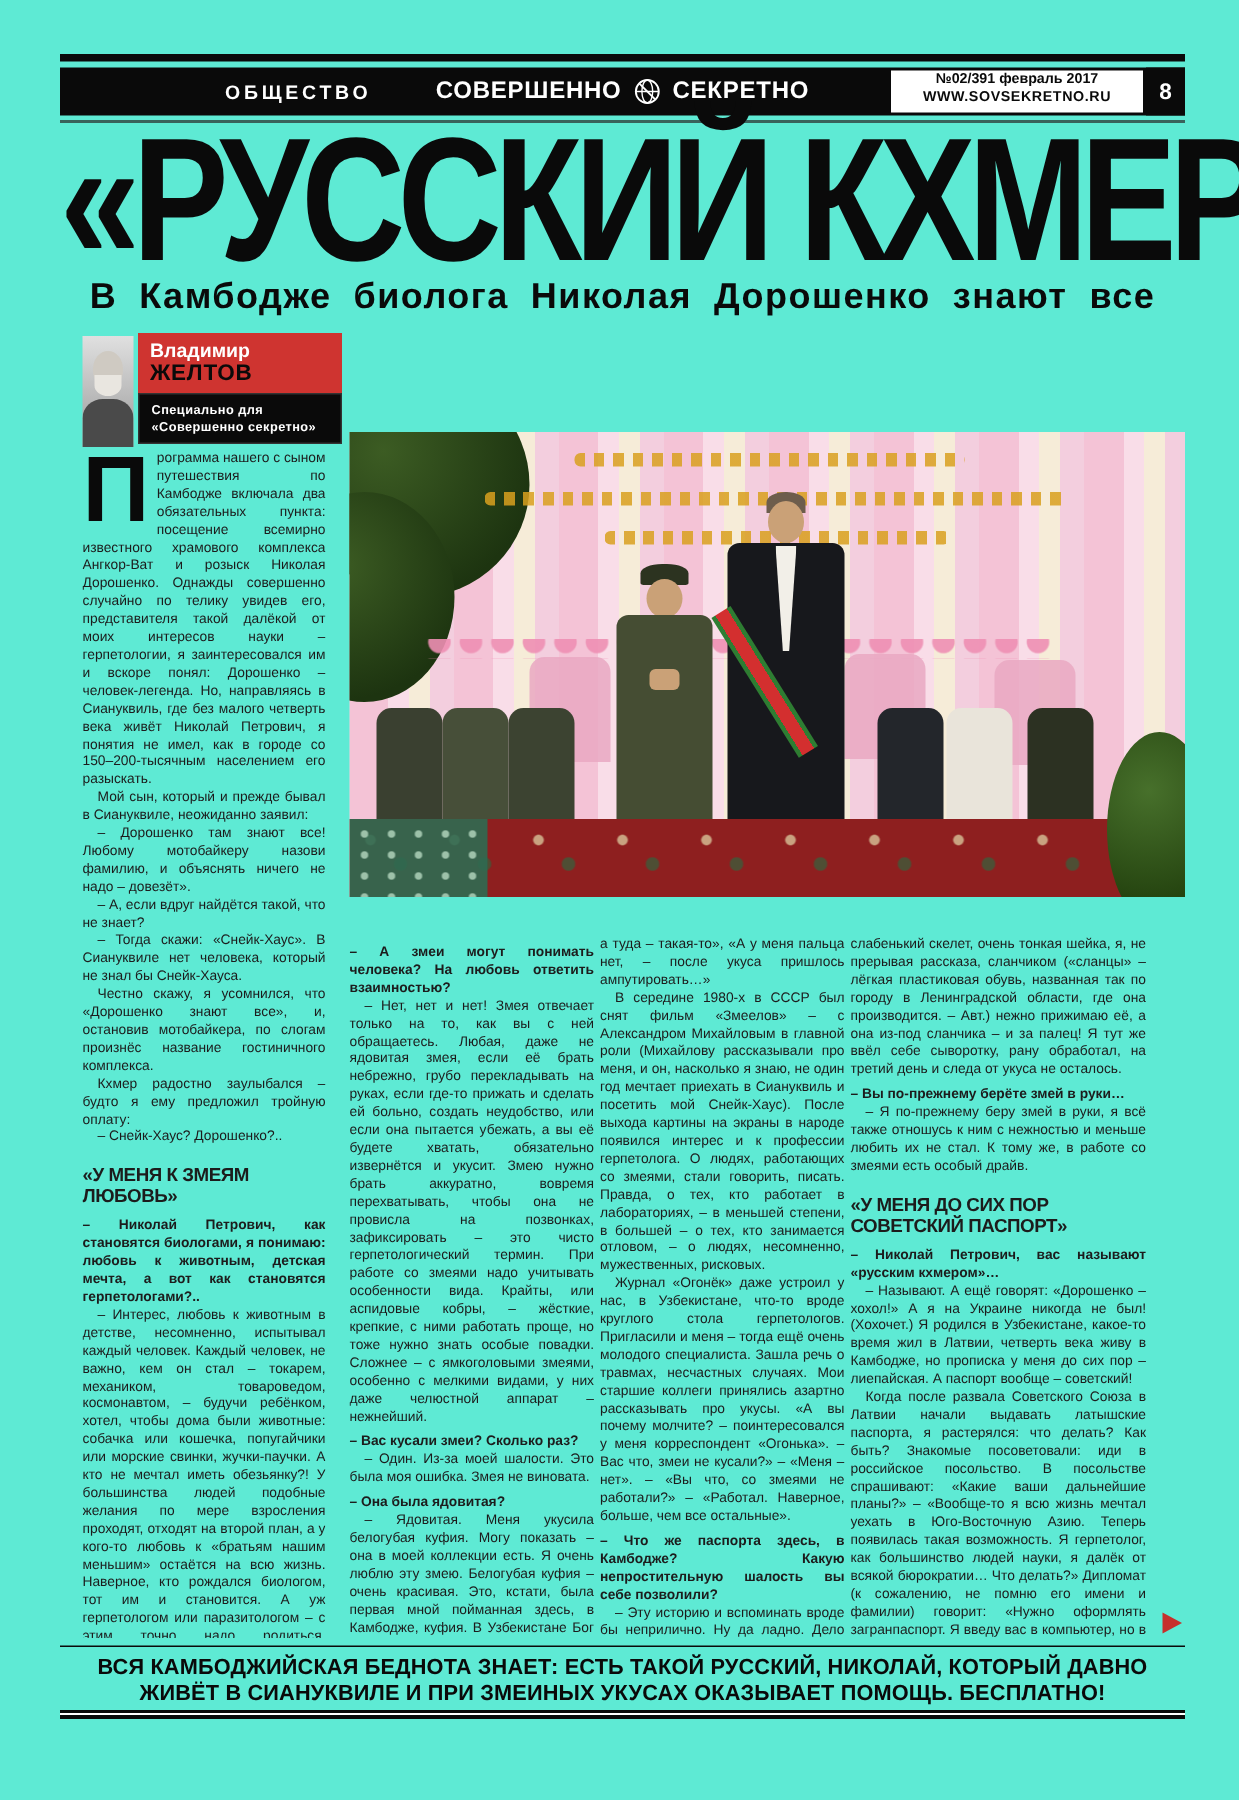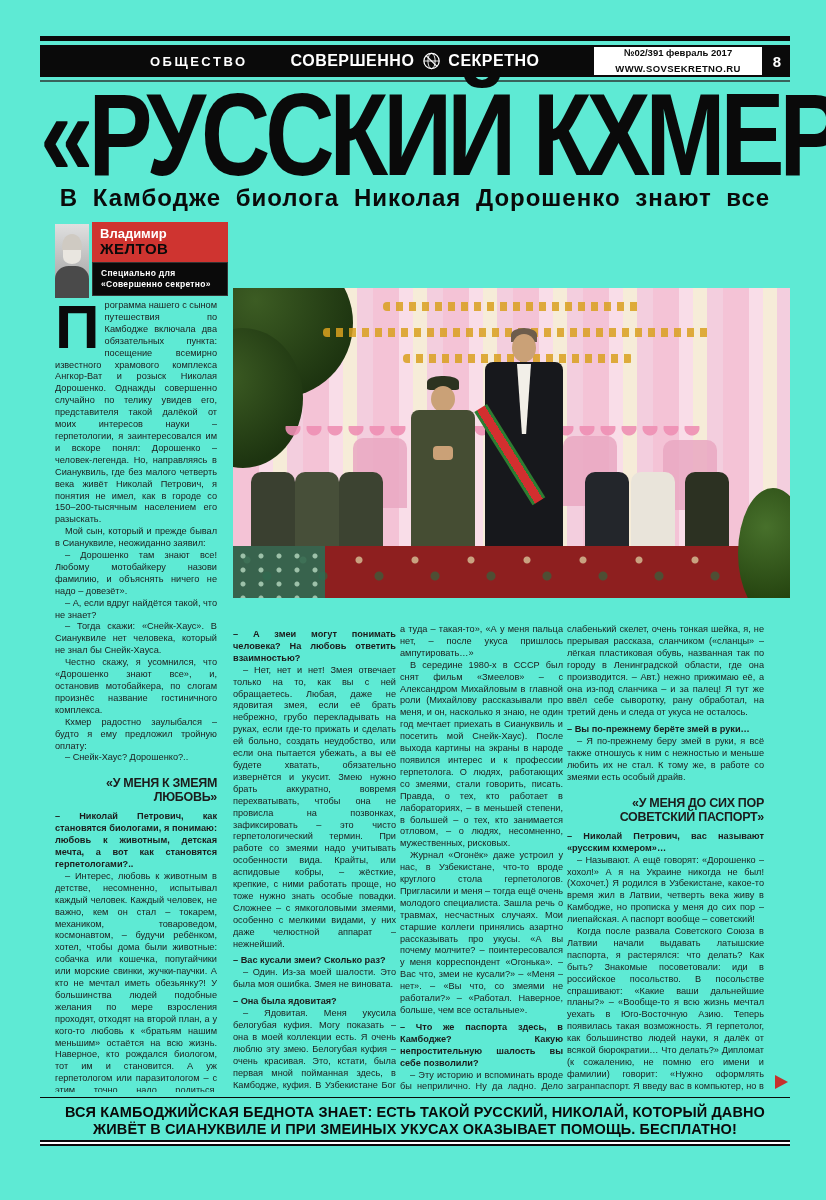--- a/index.html
+++ b/index.html
@@ -5,21 +5,21 @@
   * { margin:0; padding:0; box-sizing:border-box; }
   body { background:#e8e8e8; font-family:"Liberation Sans","DejaVu Sans",sans-serif; }
   .page { position:relative; width:826px; height:1200px; background:#5eead4; margin:0 auto; overflow:hidden;padding-left:48px; }
 
   
   .top-rule { position:absolute; left:40px; top:36px; width:750px; height:5px; background:#0a0a0a; }
   .header-bar { position:absolute; left:40px; top:45px; width:750px; height:32px; background:#0a0a0a; display:flex; align-items:center; }
   .section-label { margin-left:110px; color:#fff; font-size:13px; font-weight:bold; letter-spacing:2.5px; }
   .brand { position:absolute; left:50%; top:50%; transform:translate(-50%,-50%); display:flex; align-items:center; gap:8px; color:#fff; font-weight:bold; font-size:16px; letter-spacing:0.5px; white-space:nowrap; }
   .globe { width:18px; height:18px; }
-  .issue-box { position:absolute; right:28px; top:2px; width:168px; height:28px; background:#fff; color:#0a0a0a; display:flex; flex-direction:column; align-items:center; justify-content:space-between; line-height:12px; }
+  .issue-box { position:absolute; right:28px; top:2px; width:168px; height:28px; background:#fff; color:#0a0a0a; display:flex; flex-direction:column; align-items:center; justify-content:flex-start; line-height:12px; }
   .issue-box .l1 { font-size:9.5px; font-weight:bold; }
   .issue-box .l2 { font-size:9.5px; font-weight:bold; letter-spacing:0.4px; }
   .pagenum-box { position:absolute; right:0; top:0; width:26px; height:32px; background:#0a0a0a; color:#fff; font-size:15px; font-weight:bold; display:flex; align-items:center; justify-content:center; }
   .header-underline { position:absolute; left:40px; top:80px; width:750px; height:2px; background:#2a2a2a; opacity:.7; }
 
   
   .headline { position:absolute; left:40px; top:88px; width:750px; text-align:center; font-size:96px; font-weight:900; letter-spacing:-5px; line-height:76px; color:#0a0a0a; transform:scaleY(1.22); transform-origin:center top; white-space:nowrap; }
   .subtitle { position:absolute; left:40px; top:184px; width:750px; text-align:center; font-size:24px; font-weight:900; letter-spacing:1px; word-spacing:7px; color:#0a0a0a; white-space:nowrap; }
 
   
@@ -35,21 +35,21 @@
 
   
   .col { position:absolute; overflow:hidden; font-size:9.2px; line-height:11.9px; color:#1c1c1c; text-align:justify; }
   .col1 { left:55px; top:300px; width:162px; height:792px; }
   .cols-row { position:absolute; left:233px; top:624px; width:557px; height:468px; display:flex; gap:4px; }
   .cols-row .col { position:relative; height:468px; }
   .colw { width:163px; } .colw-last { width:197px; }
   .col p.p { text-indent:10px; }
   .col p.cont { text-indent:0; }
   .col p.q { font-weight:bold; margin-top:5px; }
-  .col p.h { font-weight:900; font-size:12.5px; line-height:14px; margin:12px 0 7px; letter-spacing:-0.3px; text-align:right; }
+  .col p.h { font-weight:900; font-size:12.5px; line-height:14px; margin:12px 0 7px; letter-spacing:-0.3px; text-align:left; }
   .col p.lead { text-indent:0; }
   .dropcap { float:left; font-size:62px; line-height:50px; font-weight:bold; padding:2px 5px 0 0; color:#0a0a0a; }
   .cont-marker { position:absolute; right:2px; bottom:3px; width:0; height:0; border-left:13px solid #c6302c; border-top:7px solid transparent; border-bottom:7px solid transparent; }
 
   
   .photo { position:absolute; left:233px; top:288px; width:557px; height:310px; overflow:hidden; background:repeating-linear-gradient(90deg,#f4c3d6 0 26px,#f9dde8 26px 40px,#f6ecd8 40px 54px,#f3cede 54px 70px); }
   .ph-khmer { position:absolute; height:9px; background:repeating-linear-gradient(90deg,#d9a01e 0 7px, rgba(217,160,30,0) 7px 13px); border-radius:4px; opacity:.85; }
   .k1 { left:150px; top:14px; width:260px; } .k2 { left:90px; top:40px; width:390px; } .k3 { left:170px; top:66px; width:230px; }
   .ph-leaf { position:absolute; border-radius:50%; background:radial-gradient(circle at 35% 35%, #3c5c23, #1d3410 75%); }
   .leafA { left:-30px; top:-40px; width:150px; height:150px; }

